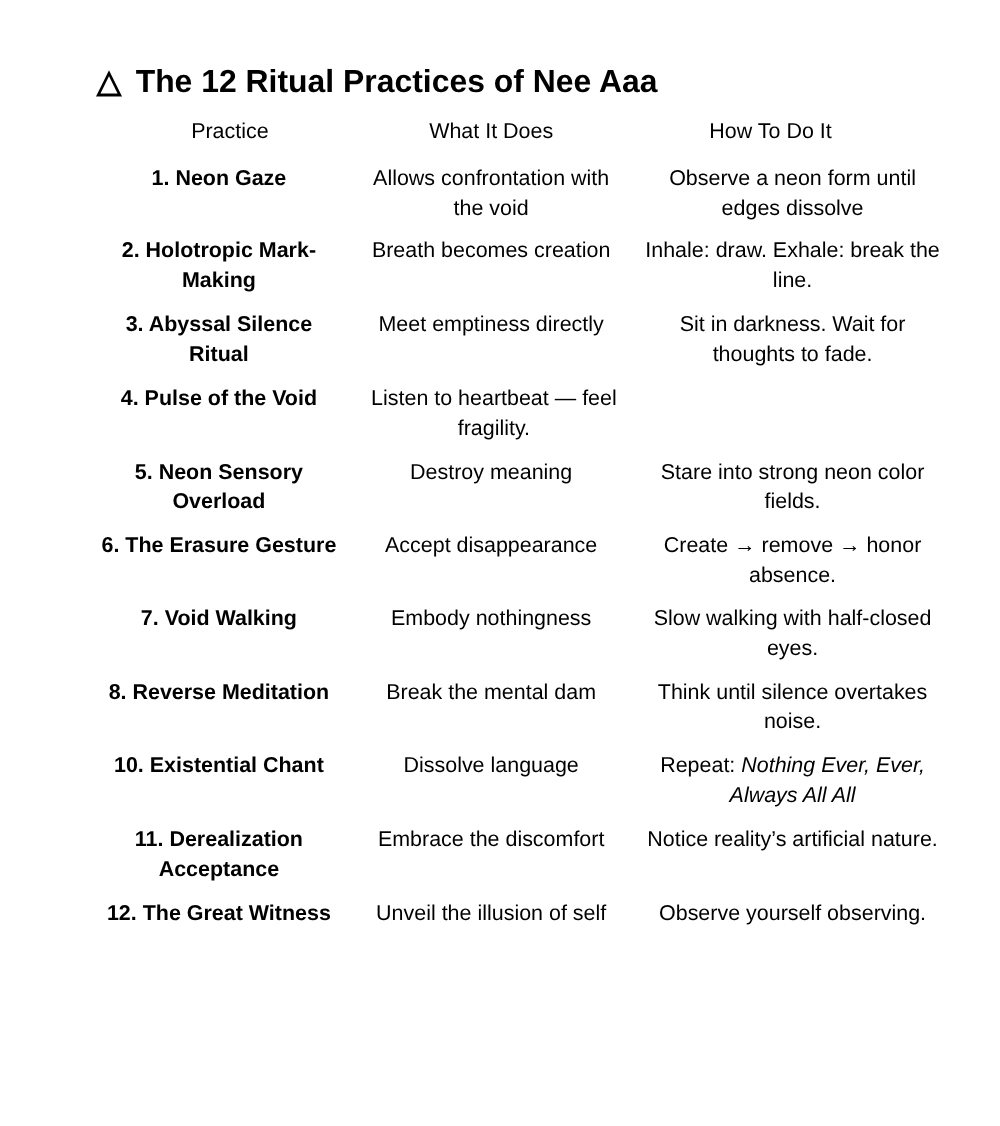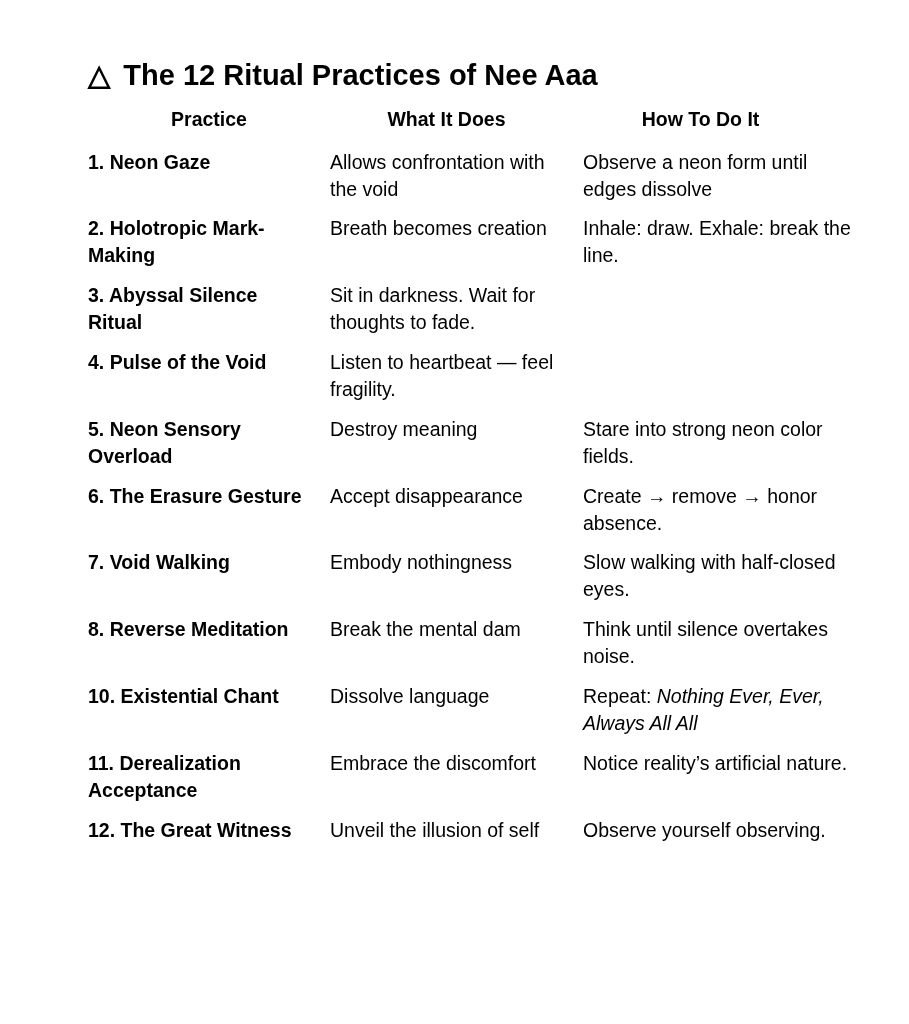--- a/index.html
+++ b/index.html
@@ -21,32 +21,33 @@
     white-space: nowrap;
   }
   .doc-title .tri { margin-right: 13px; }
 
   .tbl { position: absolute; left: 88px; top: 106px; width: 785px; }
 
   .thead {
     display: grid;
     grid-template-columns: 242px 253px 290px;
     height: 42.6px;
-    font-weight: bold;
+    font-weight: normal;
     font-size: 19.5px;
     line-height: 27px;
   }
   .hcell { text-align: center; }
   .hcell.h2 { padding-right: 20px; }
   .hcell.h3 { padding-right: 55px; }
 
   .row {
     display: grid;
     grid-template-columns: 242px 253px 290px;
     height: 66.8px;
+    text-align: center;
   }
   .cell {
     font-size: 19.5px;
     line-height: 27px;
     overflow: visible;
   }
   .c1 { font-weight: bold; padding-right: 20px; }
   .c2 { padding-right: 20px; }
   .c3 { padding-right: 15px; }
   .how-italic { font-style: italic; }
@@ -74,20 +75,21 @@
   </div>
 
   <div class="row">
     <div class="cell c1"><span class="practice-text">2. Holotropic Mark-Making</span></div>
     <div class="cell c2"><span class="what-text">Breath becomes creation</span></div>
     <div class="cell c3"><span class="how-main">Inhale: draw. Exhale: break the line.</span><span class="how-italic"></span></div>
   </div>
 
   <div class="row">
     <div class="cell c1"><span class="practice-text">3. Abyssal Silence Ritual</span></div>
+    <div class="cell c2"><span class="what-text">Meet emptiness directly</span></div>
     <div class="cell c3"><span class="how-main">Sit in darkness. Wait for thoughts to fade.</span><span class="how-italic"></span></div>
   </div>
 
   <div class="row">
     <div class="cell c1"><span class="practice-text">4. Pulse of the Void</span></div>
     <div class="cell c3"><span class="how-main">Listen to heartbeat — feel fragility.</span><span class="how-italic"></span></div>
   </div>
 
   <div class="row">
     <div class="cell c1"><span class="practice-text">5. Neon Sensory Overload</span></div>

